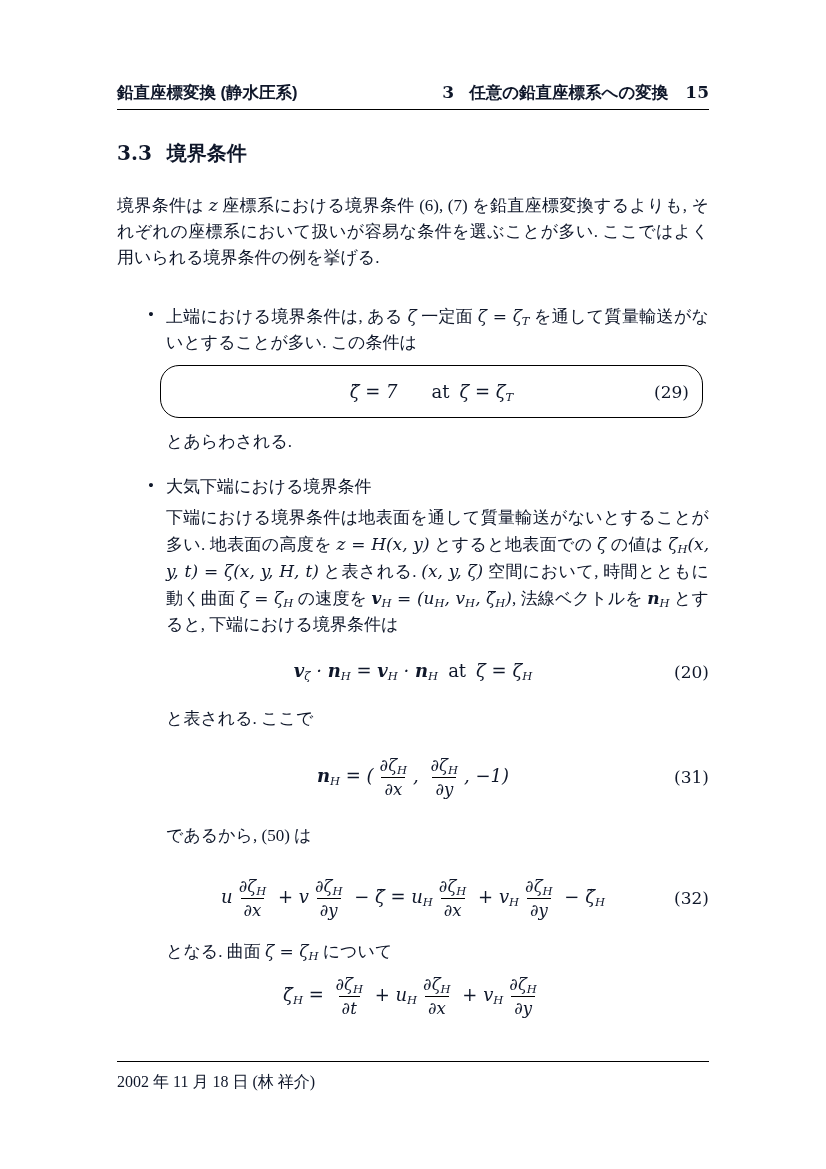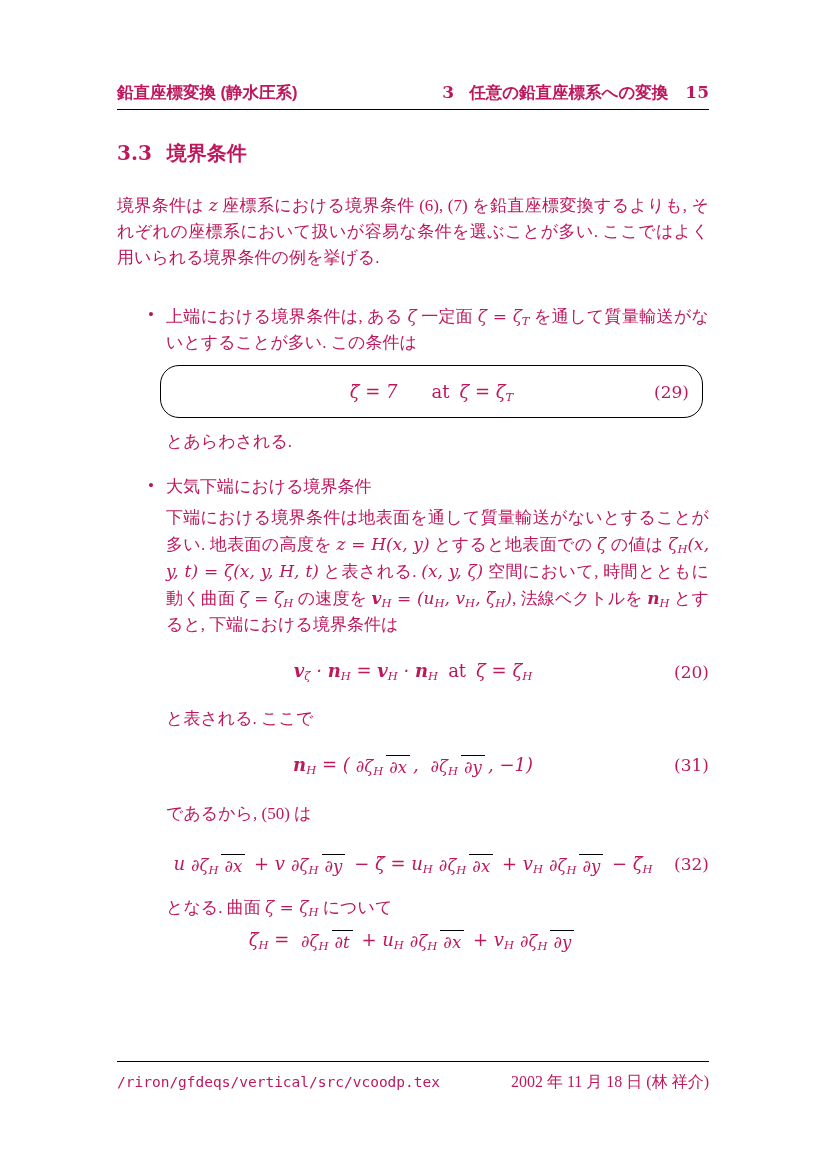--- a/index.html
+++ b/index.html
@@ -1,17 +1,17 @@
 <!DOCTYPE html>
 <html><head>
 <meta charset="utf-8">
 <style>
   * { margin:0; padding:0; box-sizing:border-box; }
   html,body { background:#fff; }
-  .page { position:relative; width:762px; height:1169px; background:#fff; color:#be185d;
+  .page { position:relative; width:762px; height:1169px; background:#fff; color:#0f172a;
           font-family:"Liberation Serif","DejaVu Serif",serif; font-size:17px; line-height:26px; overflow:hidden; }
   .content { position:absolute; left:117px; top:0; width:592px; }
 
   
   .pheader { display:flex; justify-content:space-between; align-items:flex-end;
              margin-top:82px; padding-bottom:7px; border-bottom:1.6px solid #000; font-weight:bold; line-height:20px; }
   .hjp { font-family:"Liberation Sans","DejaVu Sans",sans-serif; font-size:16.5px; }
   .hright { display:flex; align-items:flex-end; }
   .hnum { font-family:"DejaVu Serif",serif; font-size:17px; margin-right:15px; }
   .hpage { font-family:"DejaVu Serif",serif; font-size:17px; margin-left:17px; }
@@ -46,21 +46,21 @@
   
   .eq { position:relative; text-align:center; font-size:18px; line-height:1.25; }
   .eq .eqno { right:0; }
   .eq30 { margin-top:22px; min-height:26px; }
   .eq31 { margin-top:22px; }
   .eq32 { margin-top:26px; }
   .eqlast { margin-top:8px; }
   .q  { display:inline-block; width:10px; }
   .qq { display:inline-block; width:34px; }
 
-  .frac { display:inline-flex; flex-direction:row; align-items:center; margin:0 3px; vertical-align:middle; }
+  .frac { display:inline-flex; flex-direction:column; align-items:center; margin:0 3px; vertical-align:middle; }
   .fnum,.fden { font-size:16.5px; line-height:23px; padding:0 3px; white-space:nowrap; }
   .fden { border-top:1.2px solid #000; }
 
   .cont { padding-left:49px; text-align:left; }
   .c29 { margin-top:11px; }
   .c30 { margin-top:20px; }
   .c31 { margin-top:22px; }
   .c32 { margin-top:16px; }
 
   
@@ -146,16 +146,15 @@
           <span class="fnum"><span class="m">∂ζ</span><sub>H</sub></span>
           <span class="fden"><span class="m">∂x</span></span>
         </span><span class="m"> + v</span><sub>H</sub><span class="frac">
           <span class="fnum"><span class="m">∂ζ</span><sub>H</sub></span>
           <span class="fden"><span class="m">∂y</span></span>
         </span></div>
 
   </div>
 
   <div class="pfooter">
-    <span class="fpath">/riron/gfdeqs/vertical/src/vcoodp.tex</span>
     <span class="fdate">2002 年 11 月 18 日 (林 祥介)</span>
   </div>
 </div>
 
 </body></html>

